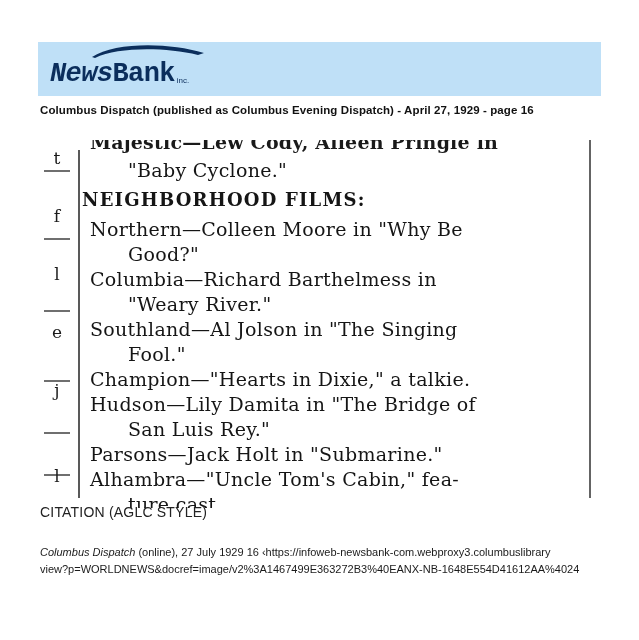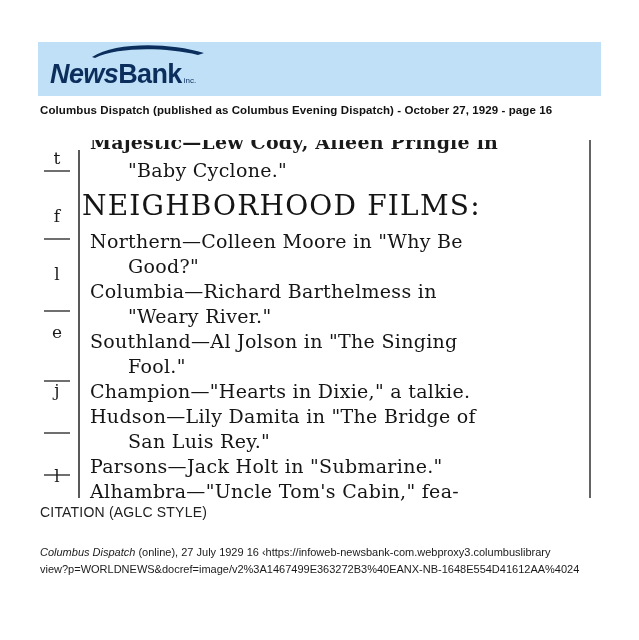--- a/index.html
+++ b/index.html
@@ -32,21 +32,21 @@
   }
   .logo-wrap {
     position: absolute;
     left: 12px;
     top: 8px;
     height: 38px;
     display: flex;
     align-items: flex-end;
   }
   .logo-text {
-    font-family: Liberation Sans, sans-serif;
+    font-family: Liberation Mono, monospace;
     font-weight: bold;
     font-size: 27px;
     letter-spacing: -0.6px;
     color: #0b2e5c;
     line-height: 1;
   }
   .logo-text .news {
     font-style: italic;
   }
   .logo-text .bank {
@@ -166,24 +166,24 @@
     letter-spacing: 0.2px;
     font-weight: 600;
     color: #1a1a1a;
   }
   .l-big {
     font-size: 19px;
     letter-spacing: 0.3px;
     color: #161616;
   }
   .l-head {
-    font-size: 28px;
+    font-size: 18px;
     letter-spacing: 1.2px;
     color: #0f0f0f;
-    font-weight: 400;
+    font-weight: 700;
   }
   .l-ind {
     padding-left: 38px;
   }
   .row {
     margin-top: 3px;
   }
 
   
   .citation-label {
@@ -234,21 +234,21 @@
       </svg>
     </div>
     <div class="logo-wrap">
       <div class="logo-text">
         <span class="news">News</span><span class="bank">Bank</span>
       </div>
       <div class="logo-inc">inc.</div>
     </div>
   </div>
 
-  <div class="doc-title">Columbus Dispatch (published as Columbus Evening Dispatch) - October 27, 1929 - page 16</div>
+  <div class="doc-title">Columbus Dispatch (published as Columbus Evening Dispatch) - April 27, 1929 - page 16</div>
 
 
   <div class="scan">
     <div class="scan-inner">
 
       <div class="rule-v"></div>
       <div class="rule-v2"></div>
 
       <div class="hr-seg" style="left:6px; top:30px; width:26px;"></div>
       <div class="hr-seg" style="left:6px; top:98px; width:26px;"></div>

